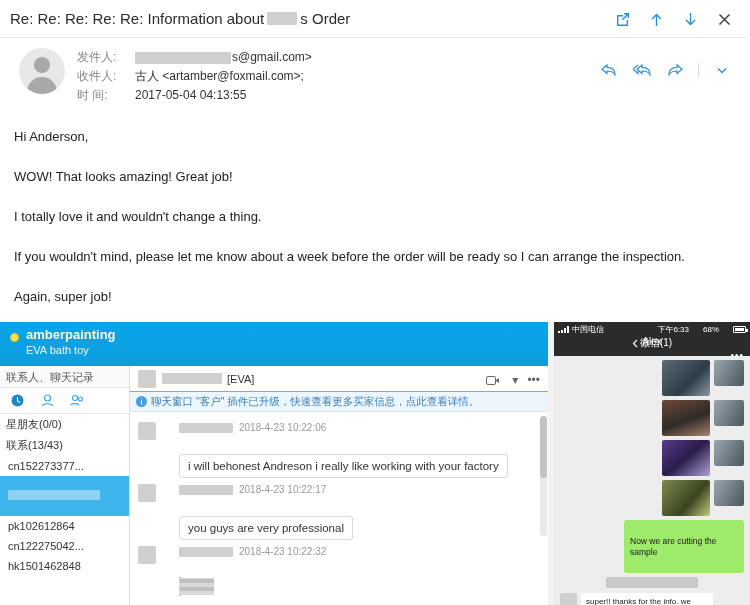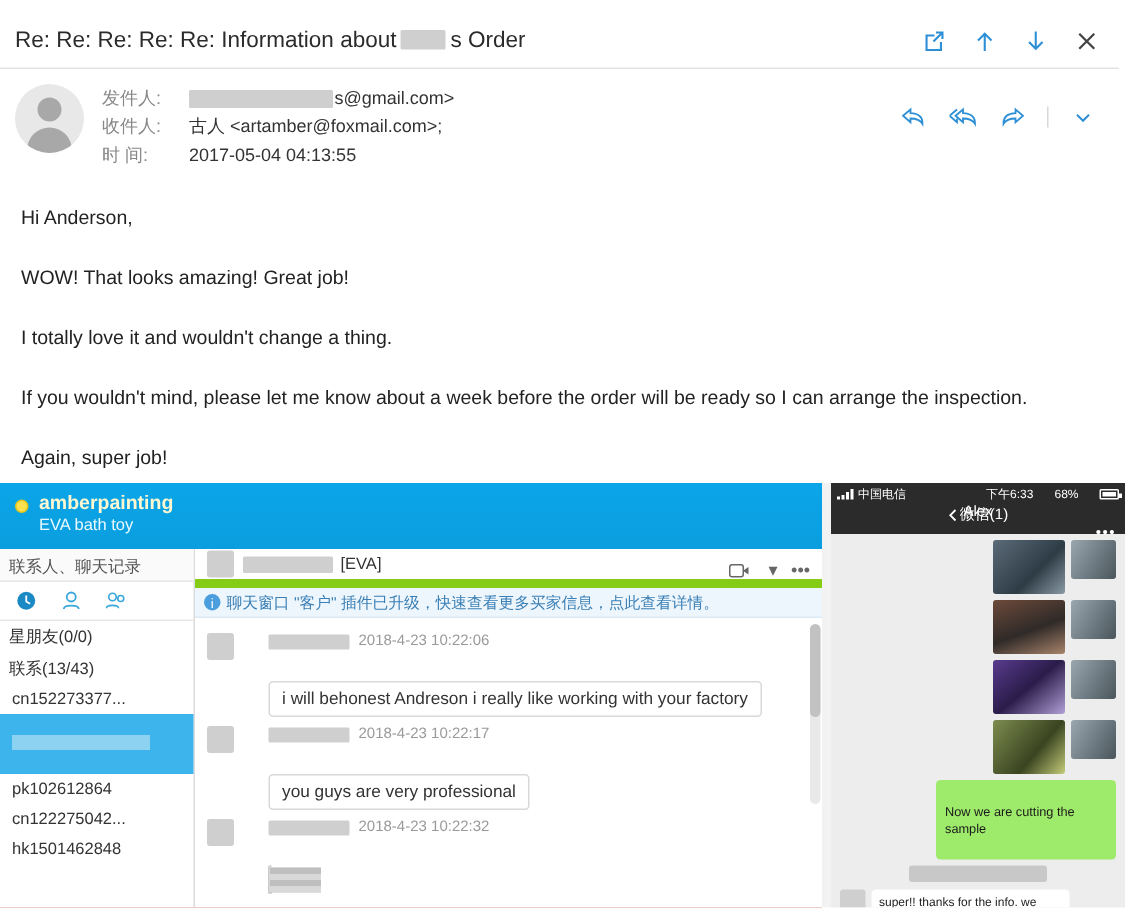--- a/index.html
+++ b/index.html
@@ -7,21 +7,21 @@
     margin: 0; padding: 0;
     width: 750px; height: 605px;
     overflow: hidden;
     font-family: "Liberation Sans", sans-serif;
     background: #ffffff;
   }
   .app { position: relative; width: 750px; height: 605px; }
 
   
   .email-pane {
-    position: absolute; left: 0; top: 8px; width: 746px; height: 322px;
+    position: absolute; left: 0; top: 0; width: 746px; height: 322px;
     background: #ffffff;
   }
   .email-header {
     position: relative;
     height: 38px;
     border-bottom: 1px solid #e3e3e3;
     display: flex; align-items: center;
   }
   .email-subject {
     font-size: 15px; color: #2b2b2b; padding-left: 10px;
@@ -41,21 +41,21 @@
     padding-right: 6px;
   }
   .icon-btn {
     width: 20px; height: 20px; display: inline-flex;
     align-items: center; justify-content: center;
     cursor: pointer;
   }
   .icon-btn svg { display: block; }
 
   .email-meta {
-    display: flex; padding: 10px 0 6px 10px;
+    display: flex; padding: 10px 0 6px 19px;
   }
   .avatar {
     width: 46px; height: 46px; border-radius: 50%;
     background: #e8e8e8; margin-right: 12px; flex: 0 0 46px;
     position: relative; overflow: hidden;
   }
   .avatar .head {
     position: absolute; width: 16px; height: 16px; border-radius: 50%;
     background: #a8a8a8; left: 15px; top: 9px;
   }
@@ -127,21 +127,21 @@
   .im-contact.selected {
     background: #3db5ec; color: #fff; height: 40px; position: relative;
   }
   .im-contact.selected .crd {
     position: absolute; left: 8px; top: 14px; width: 92px; height: 10px;
     background: #8ed2f2;
   }
 
   .im-right { flex: 1; position: relative; background: #fff; }
   .im-chat-head {
-    height: 26px; border-bottom: 6px solid #84cc16;
+    height: 26px; border-bottom: 1px solid #84cc16;
     display: flex; align-items: center; padding-left: 8px; position: relative;
   }
   .chat-avatar { width: 18px; height: 18px; background: #cfcfcf; border-radius: 2px; margin-right: 6px; }
   .chat-name-redact { width: 60px; height: 11px; }
   .chat-eva { font-size: 11px; color: #333; margin-left: 5px; }
   .chat-head-icons {
     position: absolute; right: 8px; top: 4px; display: flex; align-items: center; gap: 9px;
     color: #666; font-size: 12px;
   }
   .notice {

